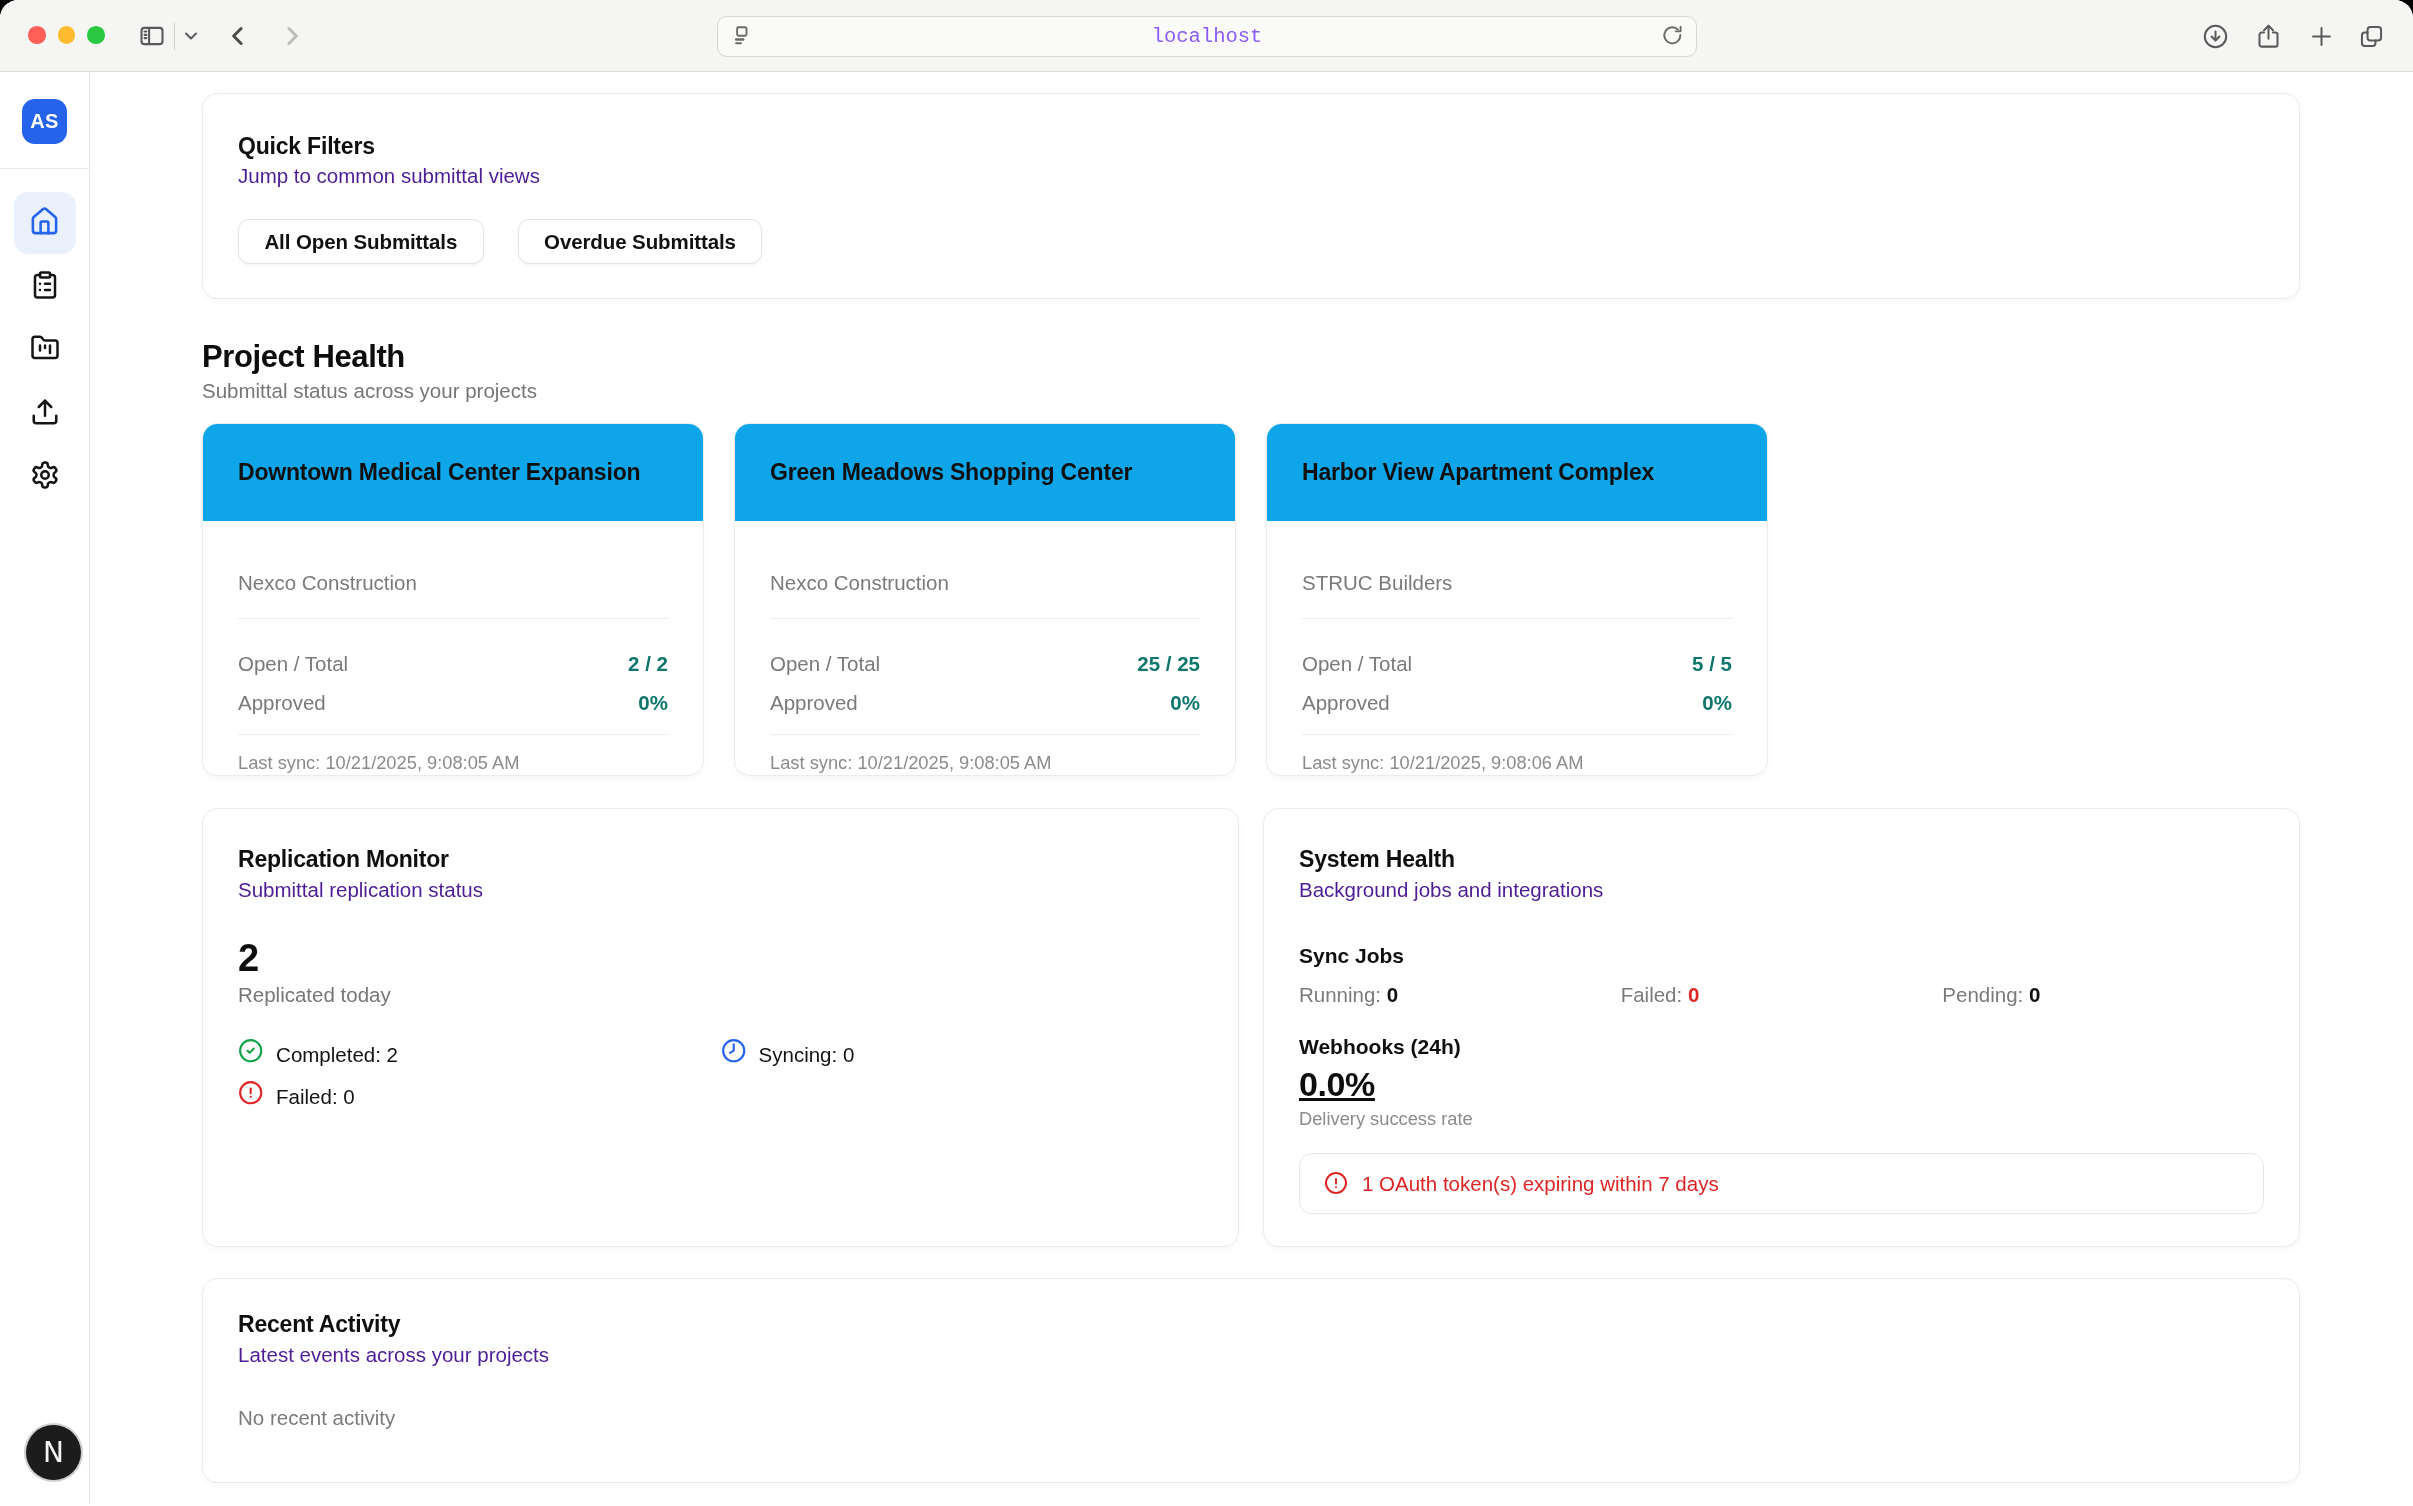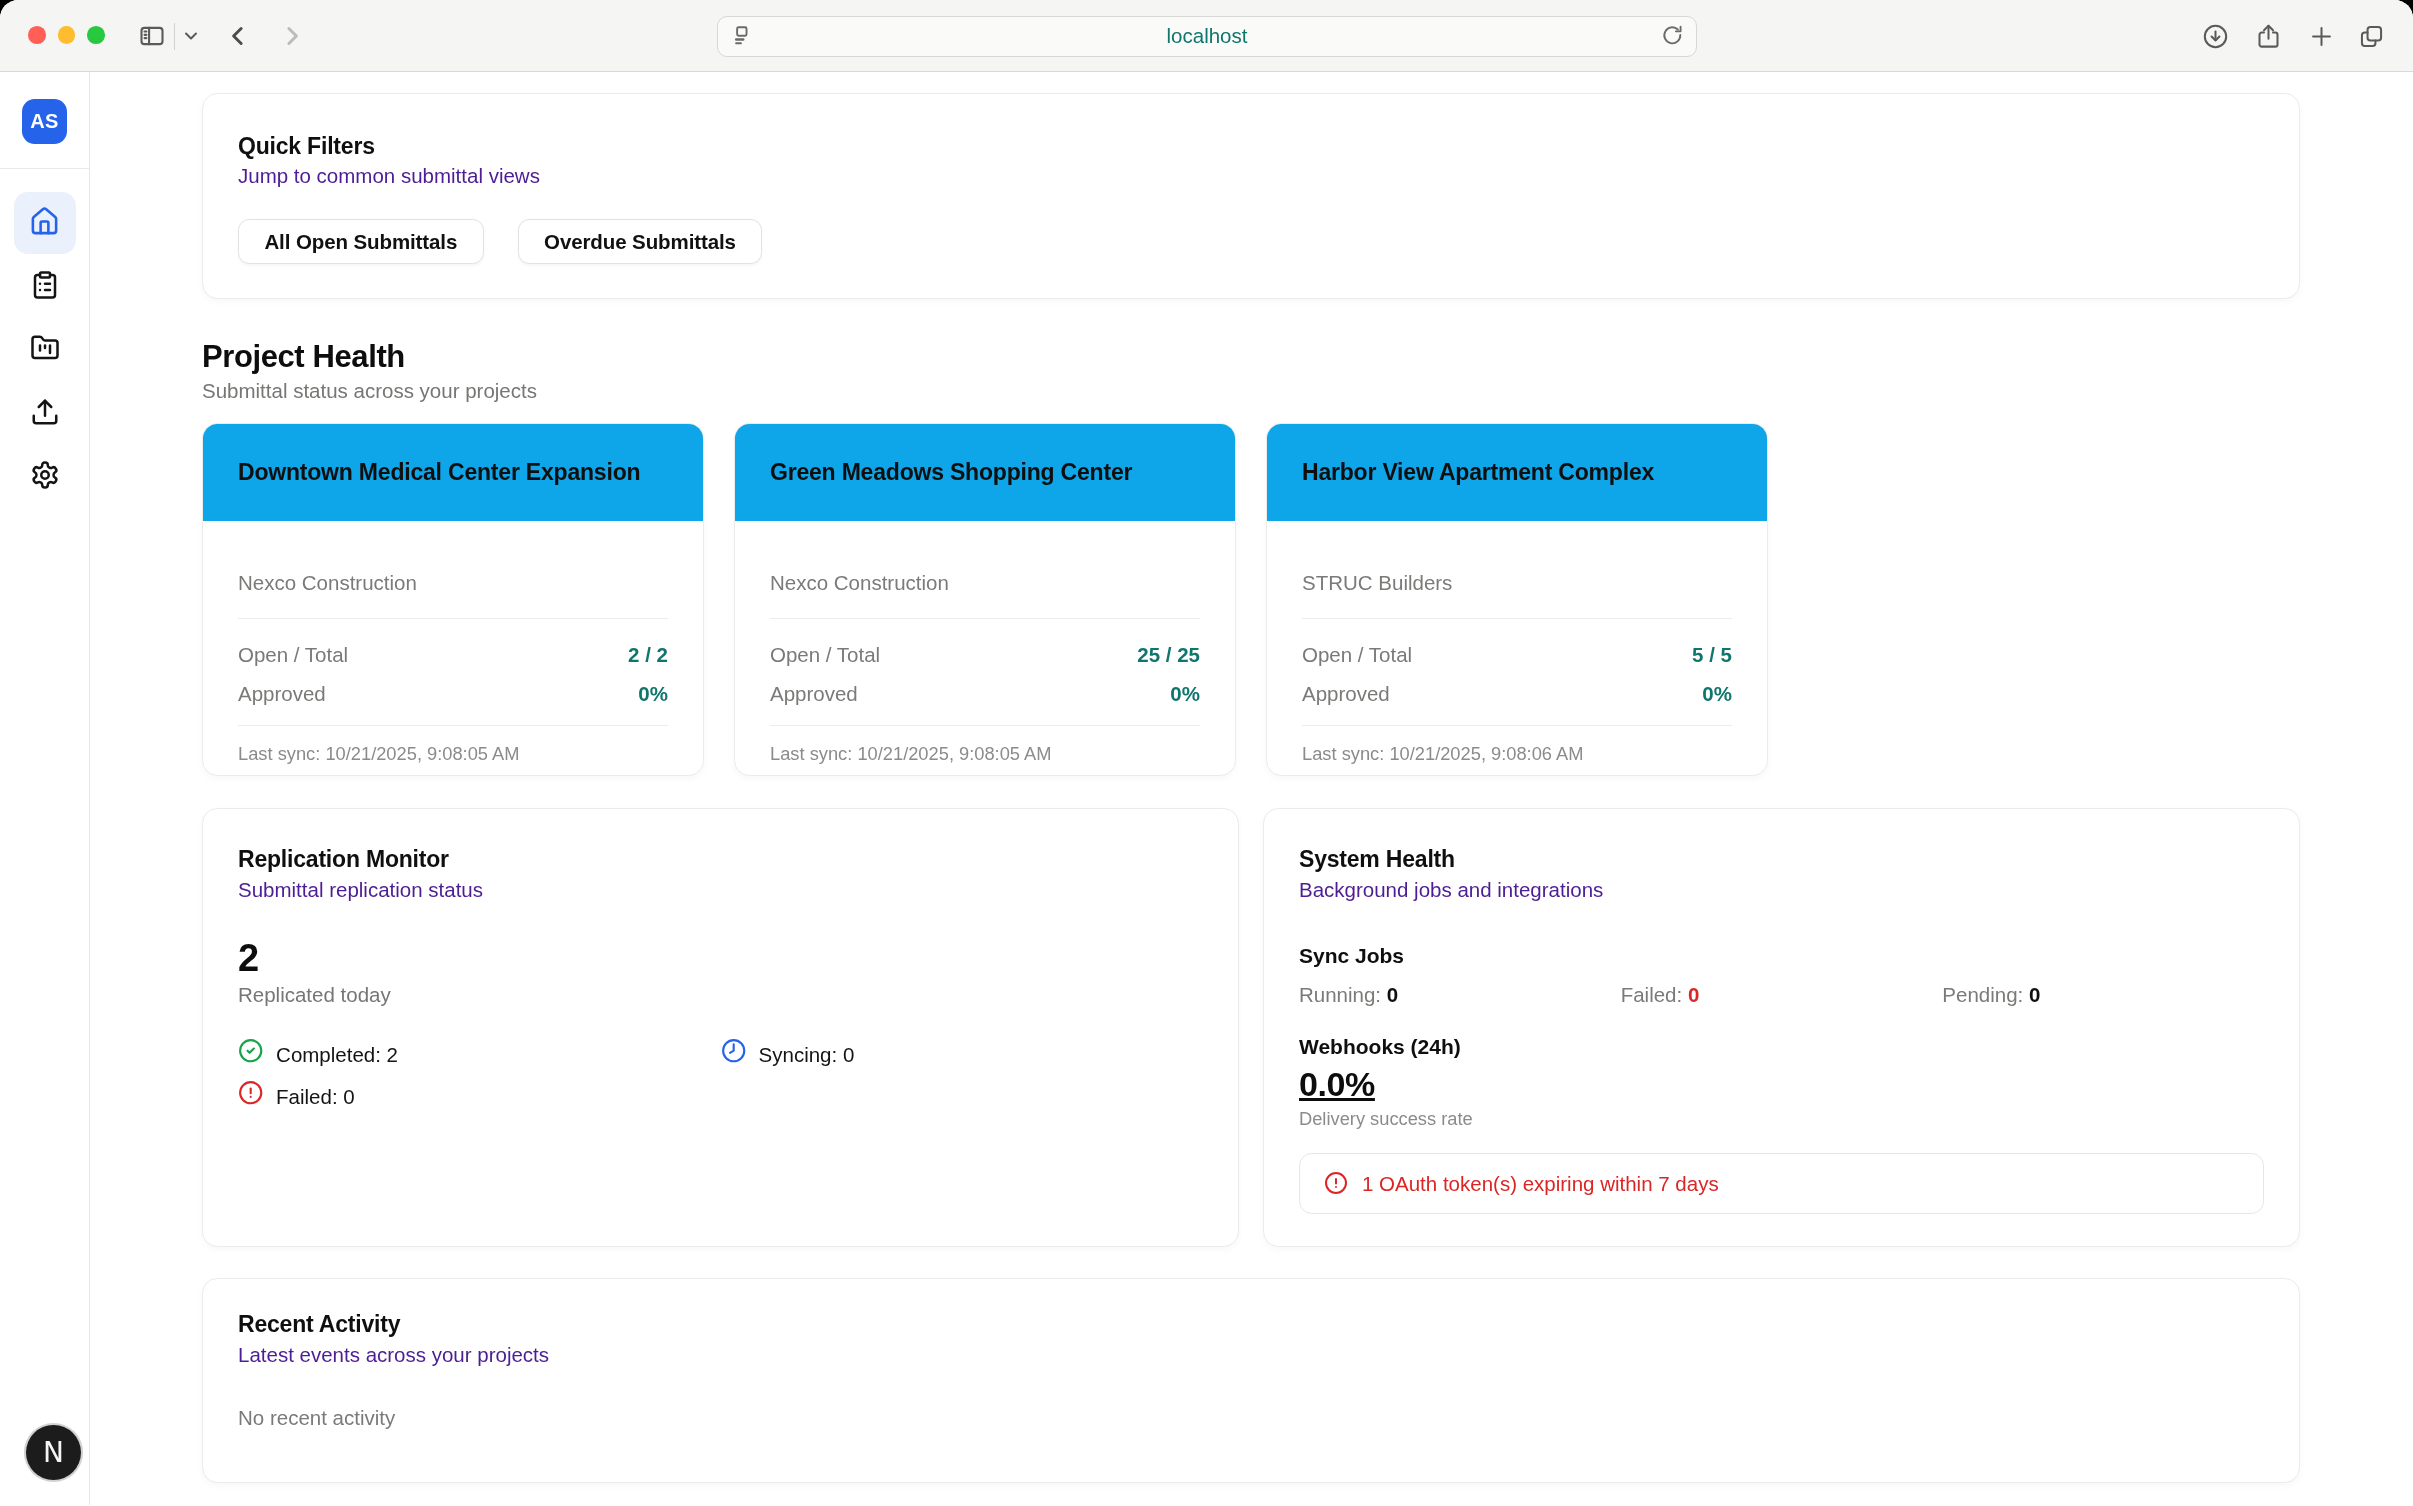--- a/index.html
+++ b/index.html
@@ -9,21 +9,21 @@
   
   .chrome { position:relative; height:72px; background:#f5f5f3; border-bottom:1.4px solid #d9d9d7; }
   .lights { position:absolute; left:28px; top:26px; display:flex; gap:12px; }
   .light { width:17.6px; height:17.6px; border-radius:50%; }
   .light.red{ background:#ff5f57; } .light.yellow{ background:#febc2e; } .light.green{ background:#28c840; }
   .chrome-ic { position:absolute; top:0; height:72px; display:flex; align-items:center; color:#5a5a5a; }
   .chrome-ic svg { display:block; }
   .vdiv { position:absolute; left:174px; top:23px; width:1.4px; height:27px; background:#d2d2d0; }
   .disabled { color:#bcbcba !important; }
   .urlbar { position:absolute; left:717px; top:15.5px; width:980px; height:41px; background:#fafaf9; border:1.4px solid #d7d7d5; border-radius:10px; display:flex; align-items:center; padding:0 12.7px; color:#6a6a68; }
-  .urltext { flex:1; text-align:center; font-size:20.5px; color:#0f766e; }
+  .urltext { flex:1; text-align:center; font-size:20.5px; color:#8b5cf6;font-family:Liberation Mono, monospace; }
 
   
   .app { display:flex; height:1433px; }
   .sidebar { position:relative; width:90px; background:#fff; border-right:1.4px solid #e7e7e5; flex:none; }
   .avatar { margin:27px auto 0; width:45px; height:45px; background:#2563eb; border-radius:12.7px; color:#ffffff; font-size:20px; font-weight:700; display:flex; align-items:center; justify-content:center; letter-spacing:0.4px; }
   .side-div { margin-top:24px; border-top:1.4px solid #e9e9e7; }
   .nav { margin-top:22.6px; display:flex; flex-direction:column; align-items:center; gap:1.4px; }
   .nav-item { width:62px; height:62px; border-radius:14px; display:flex; align-items:center; justify-content:center; color:#141414; cursor:pointer; }
   .nav-item.active { background:#eaf1fd; color:#2563eb; }
   .nbadge { position:absolute; left:26px; top:1353px; width:55px; height:55px; border-radius:50%; background:#1c1c1c; box-shadow:0 0 0 2.1px rgba(0,0,0,.18); display:flex; align-items:center; justify-content:center; color:#f5f5f5; font-size:28px; font-weight:500; font-family:"DejaVu Sans",sans-serif; }
@@ -45,21 +45,21 @@
   .sect .ssub { font-size:20.5px; color:#767674; line-height:27px; margin-top:2.8px; }
 
   
   .projects { margin-top:19px; display:grid; grid-template-columns:repeat(4,1fr); gap:30px; }
   .pcard { overflow:hidden; display:flex; flex-direction:column; height:353px; }
   .phead { height:97px; background:#0ea5e9; display:flex; align-items:center; padding:0 35px; flex:none; }
   .pbody { padding:49px 35px 0; }
   .company { font-size:20.5px; color:#7a7a78; line-height:25.4px; }
   .pdiv { border-top:1.4px solid #ececea; margin-top:22.6px; }
   .prow { display:flex; justify-content:space-between; align-items:center; height:31px; }
-  .prow.first { margin-top:20px; } .prow + .prow { margin-top:8.5px; }
+  .prow.first { margin-top:29px; } .prow + .prow { margin-top:8.5px; }
   .plabel { font-size:20.5px; color:#7a7a78; }
   .pval { font-size:20.5px; font-weight:700; color:#0f766e; }
   .pdiv2 { border-top:1.4px solid #ececea; margin-top:15.5px; }
   .psync { margin-top:17px; font-size:18.3px; color:#8b8b89; line-height:22.6px; }
 
   
   .bottom { margin-top:32px; display:grid; grid-template-columns:1fr 1fr; gap:24px; }
   .bcard { padding:35px 35px 0; min-height:439px; }
   .bignum { margin-top:34px; font-size:38px; font-weight:700; color:#0d0d0d; line-height:45px; letter-spacing:-0.4px; }
   .biglabel { font-size:20.5px; color:#767674; line-height:25.4px; margin-top:1.4px; }

